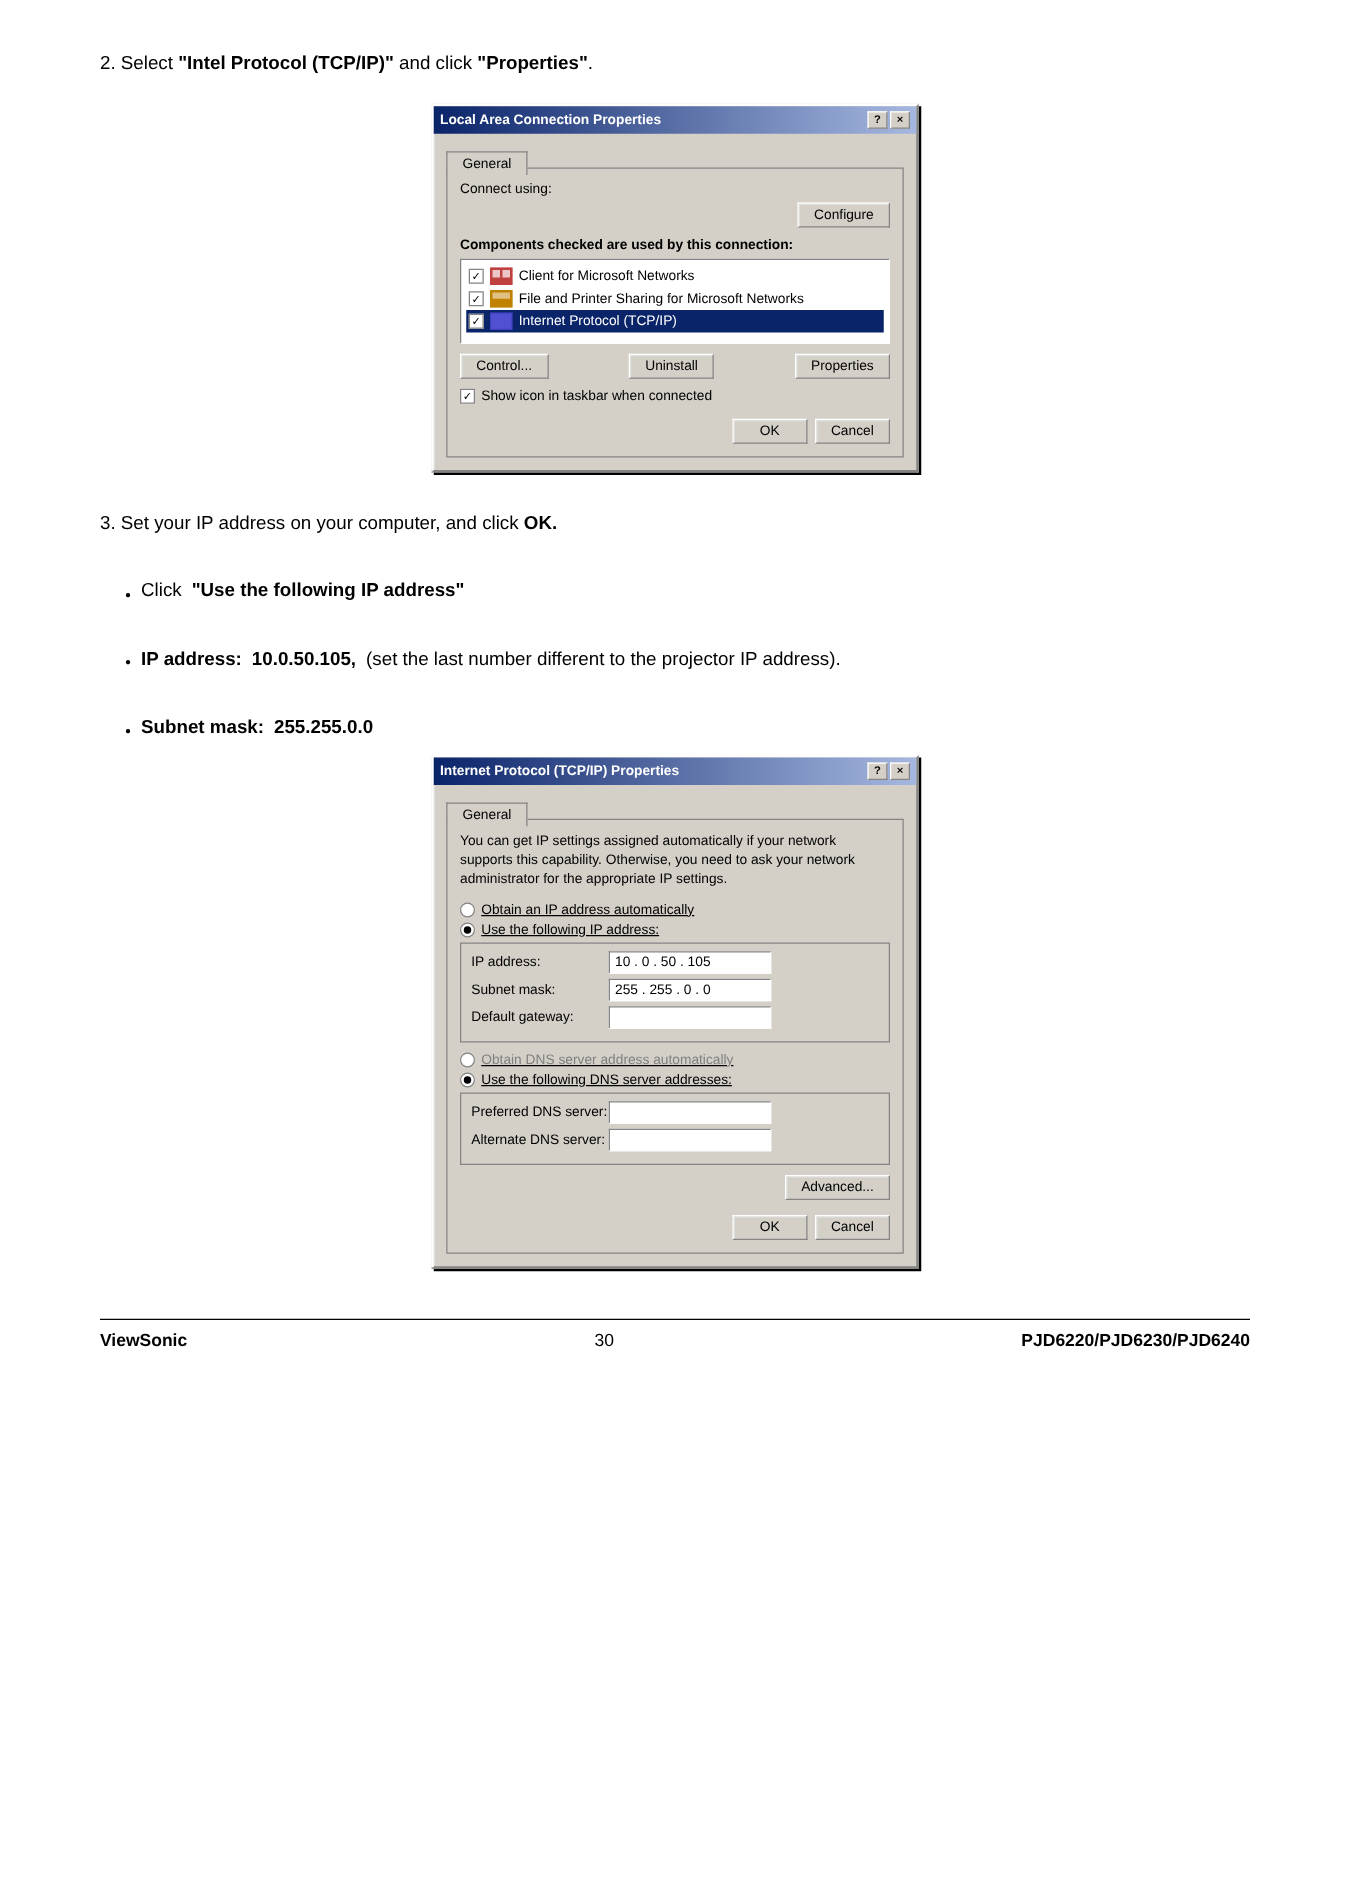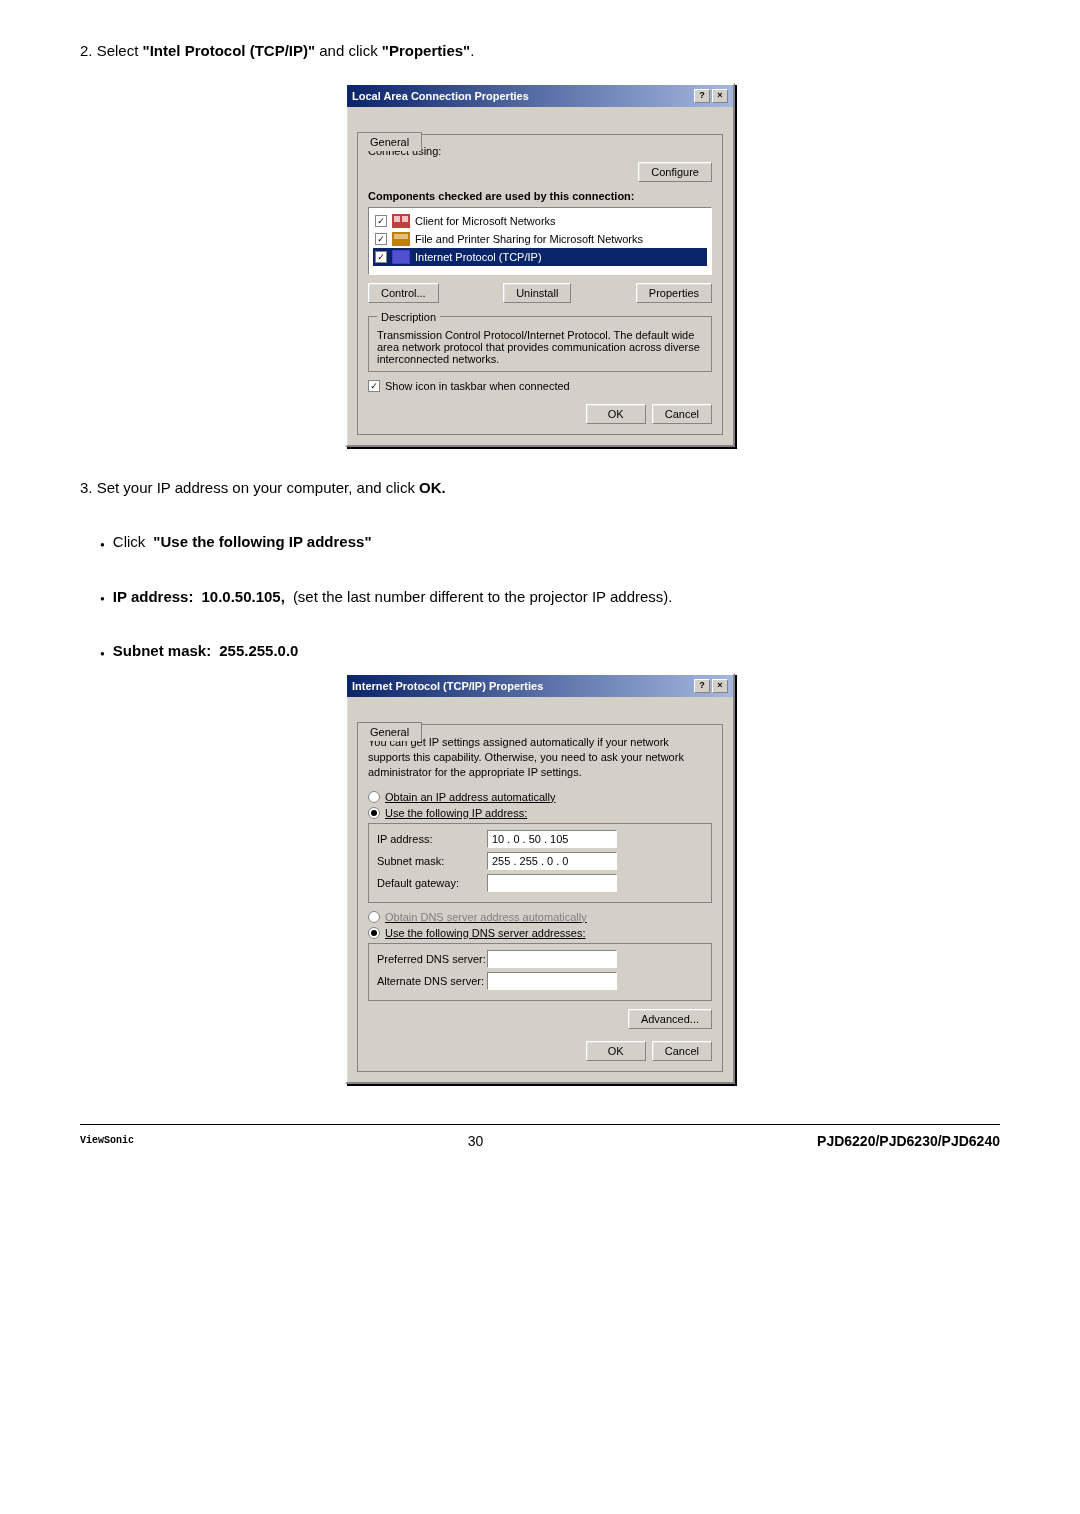--- a/index.html
+++ b/index.html
@@ -89,21 +89,21 @@
     }
 
     .tab {
       background: #d4d0c8;
       border: 1px solid #848484;
       border-bottom: none;
       padding: 3px 12px;
       font-size: 11px;
       margin-right: 2px;
       position: relative;
-      top: 17px;
+      top: 6px;
       z-index: 1;
     }
 
     .tab-content {
       border: 1px solid #848484;
       background: #d4d0c8;
       padding: 10px;
       position: relative;
       z-index: 0;
     }
@@ -360,22 +360,21 @@
       display: flex;
       justify-content: space-between;
       align-items: center;
       margin-top: 40px;
       border-top: 1px solid #000;
       padding-top: 8px;
     }
 
     .footer-left {
       font-weight: bold;
-      font-size: 10px;
-      font-family: Liberation Mono, monospace;
+      font-size: 14px;
     }
 
     .footer-center {
       font-size: 14px;
     }
 
     .footer-right {
       font-weight: bold;
       font-size: 14px;
     }
@@ -450,24 +449,20 @@
                 </svg>
               </div>
               <span>Internet Protocol (TCP/IP)</span>
             </div>
           </div>
           <div class="buttons-row">
             <button class="win-button">Control...</button>
             <button class="win-button">Uninstall</button>
             <button class="win-button">Properties</button>
           </div>
-          <fieldset>
-            <legend>Description</legend>
-            <span>Transmission Control Protocol/Internet Protocol. The default wide area network protocol that provides communication across diverse interconnected networks.</span>
-          </fieldset>
           <div class="show-icon-row">
             <div class="checkbox checked"></div>
             <span>Show icon in taskbar when connected</span>
           </div>
           <div class="dialog-footer">
             <button class="win-button">OK</button>
             <button class="win-button">Cancel</button>
           </div>
         </div>
       </div>

